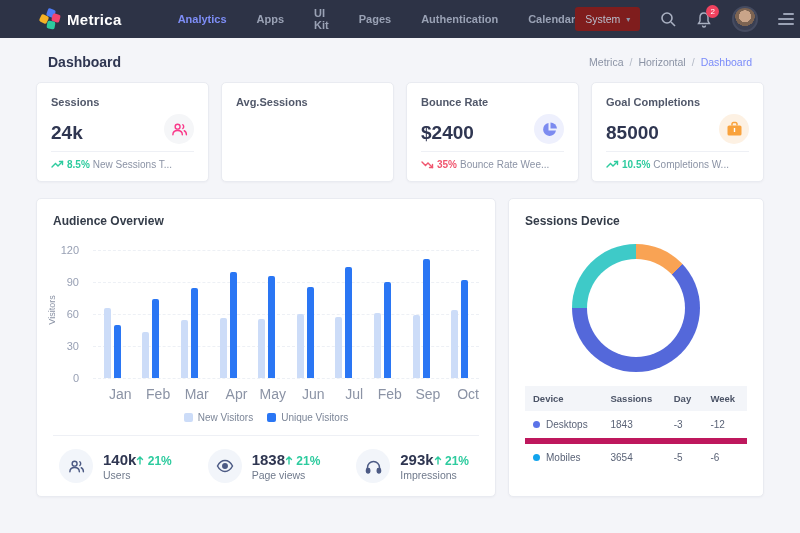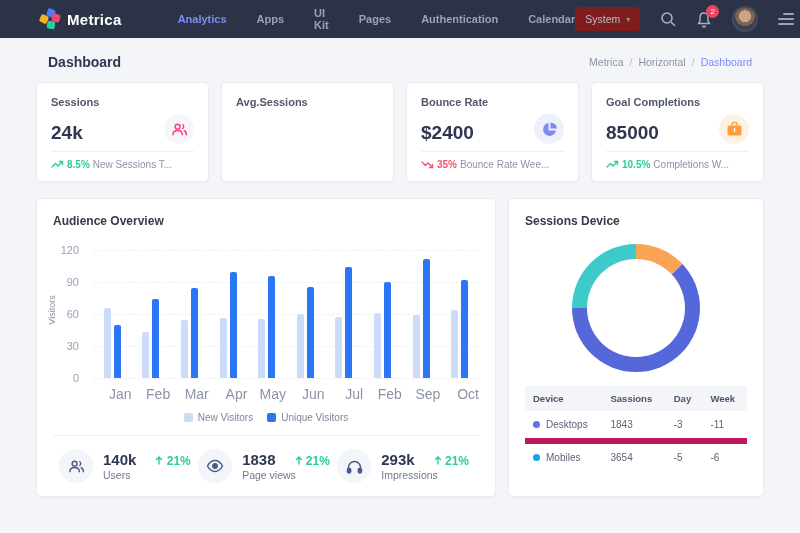--- a/index.html
+++ b/index.html
@@ -71,21 +71,21 @@
   .xlabels { display:flex; margin:8px 0 0 40px; }
   .xlabels span { flex:1; text-align:right; font-size:14px; color:#8b93a5; }
   .legend { display:flex; justify-content:center; gap:14px; margin-top:10px; font-size:10px; color:#7c8698; }
   .legend .li { display:flex; align-items:center; gap:5px; }
   .sw { width:9px; height:9px; border-radius:2px; display:inline-block; }
 
   
   .kpi-row { display:flex; justify-content:space-between; border-top:1px solid #eef0f5; margin-top:12px; padding:13px 10px 13px 6px; }
   .kpi { display:flex; align-items:center; gap:10px; }
   .kpi-ico { width:34px; height:34px; border-radius:50%; background:#f2f5fa; display:flex; align-items:center; justify-content:center; }
-  .kpi-val { font-size:15px; font-weight:bold; color:#2f3651; display:flex; align-items:baseline; gap:19px;text-align:right; }
+  .kpi-val { font-size:15px; font-weight:bold; color:#2f3651; display:flex; align-items:baseline; gap:0;text-align:right; }
   .kpi-chg { font-size:12px; color:#2dcb9e; font-weight:bold; }
   .kpi-lbl { font-size:10.5px; color:#707a8c; margin-top:1px; }
 
   
   .donut-wrap { display:flex; justify-content:center; margin:16px 0 14px; }
   .donut { width:128px; height:128px; border-radius:50%; position:relative; }
   .donut::after { content:""; position:absolute; inset:15px; background:#fff; border-radius:50%; }
   table.dev { width:100%; border-collapse:collapse; font-size:10px; }
   table.dev th { background:#f3f5f9; color:#4c5467; text-align:left; font-size:9.5px; padding:7px 8px; font-weight:bold; }
   table.dev td { padding:8px 8px; color:#5a6377; border-bottom:6px solid #be185d; }
@@ -385,21 +385,21 @@
               <th>Sassions</th>
               <th>Day</th>
               <th>Week</th>
             </tr>
           </thead>
         <tbody id="dev-body">
             <tr>
               <td><span class="dot" style="background: rgb(91, 115, 232);"></span>Desktops</td>
               <td>1843</td>
               <td>-3</td>
-              <td>-11</td>
+              <td>-12</td>
             </tr>
             <tr>
               <td><span class="dot" style="background: rgb(18, 164, 237);"></span>Mobiles</td>
               <td>3654</td>
               <td>-5</td>
               <td>-6</td>
             </tr>
           </tbody>
       </table>
     </section>

